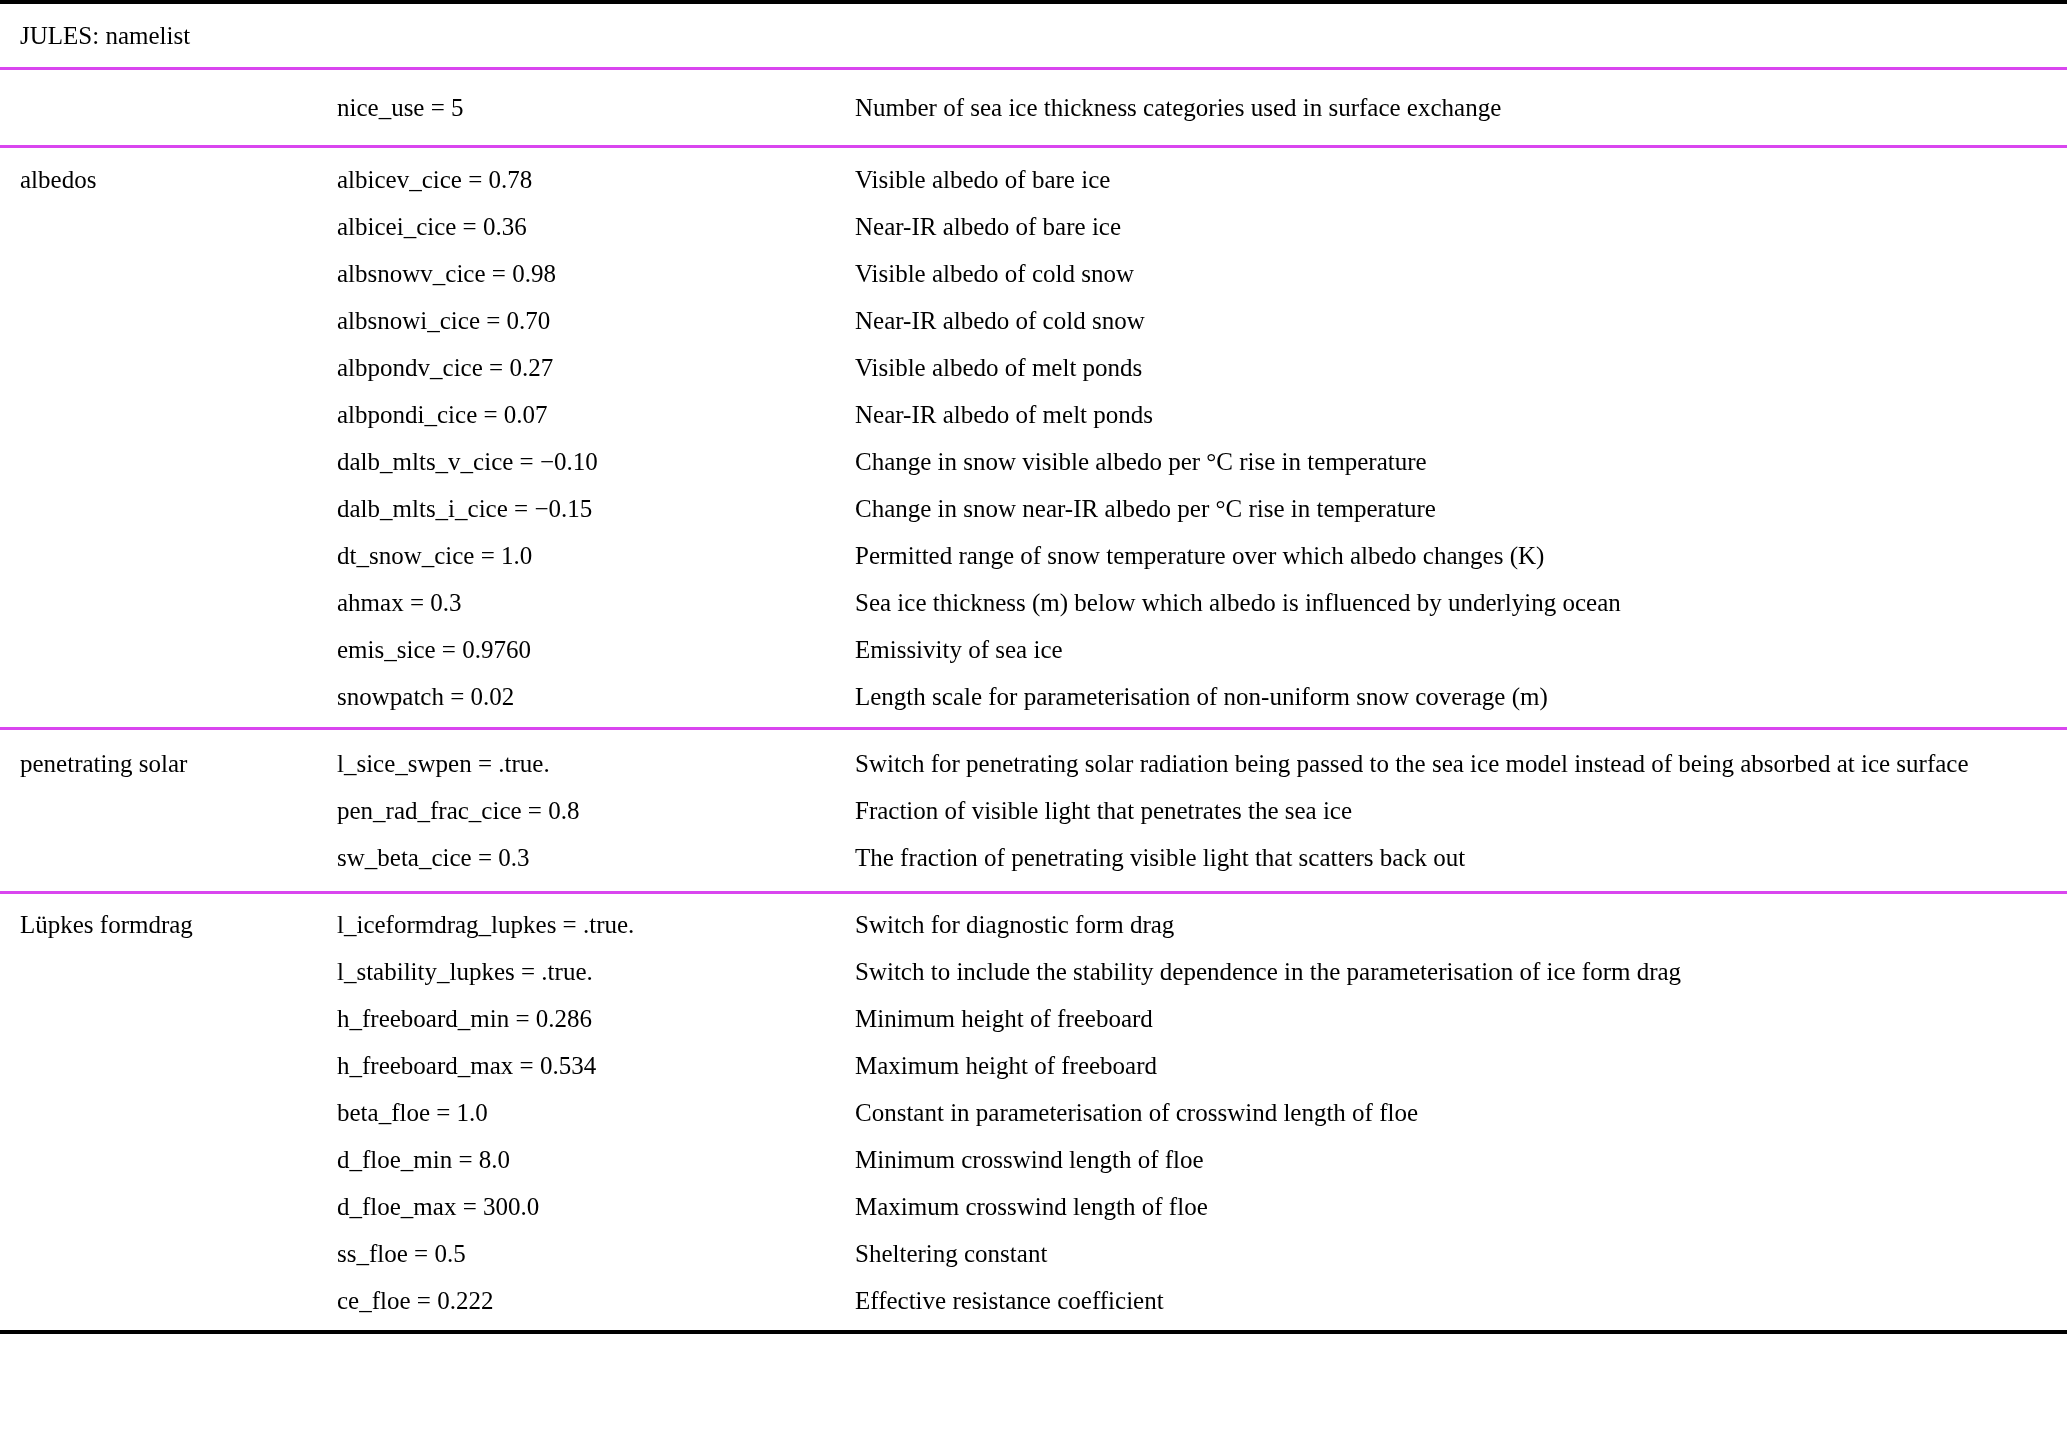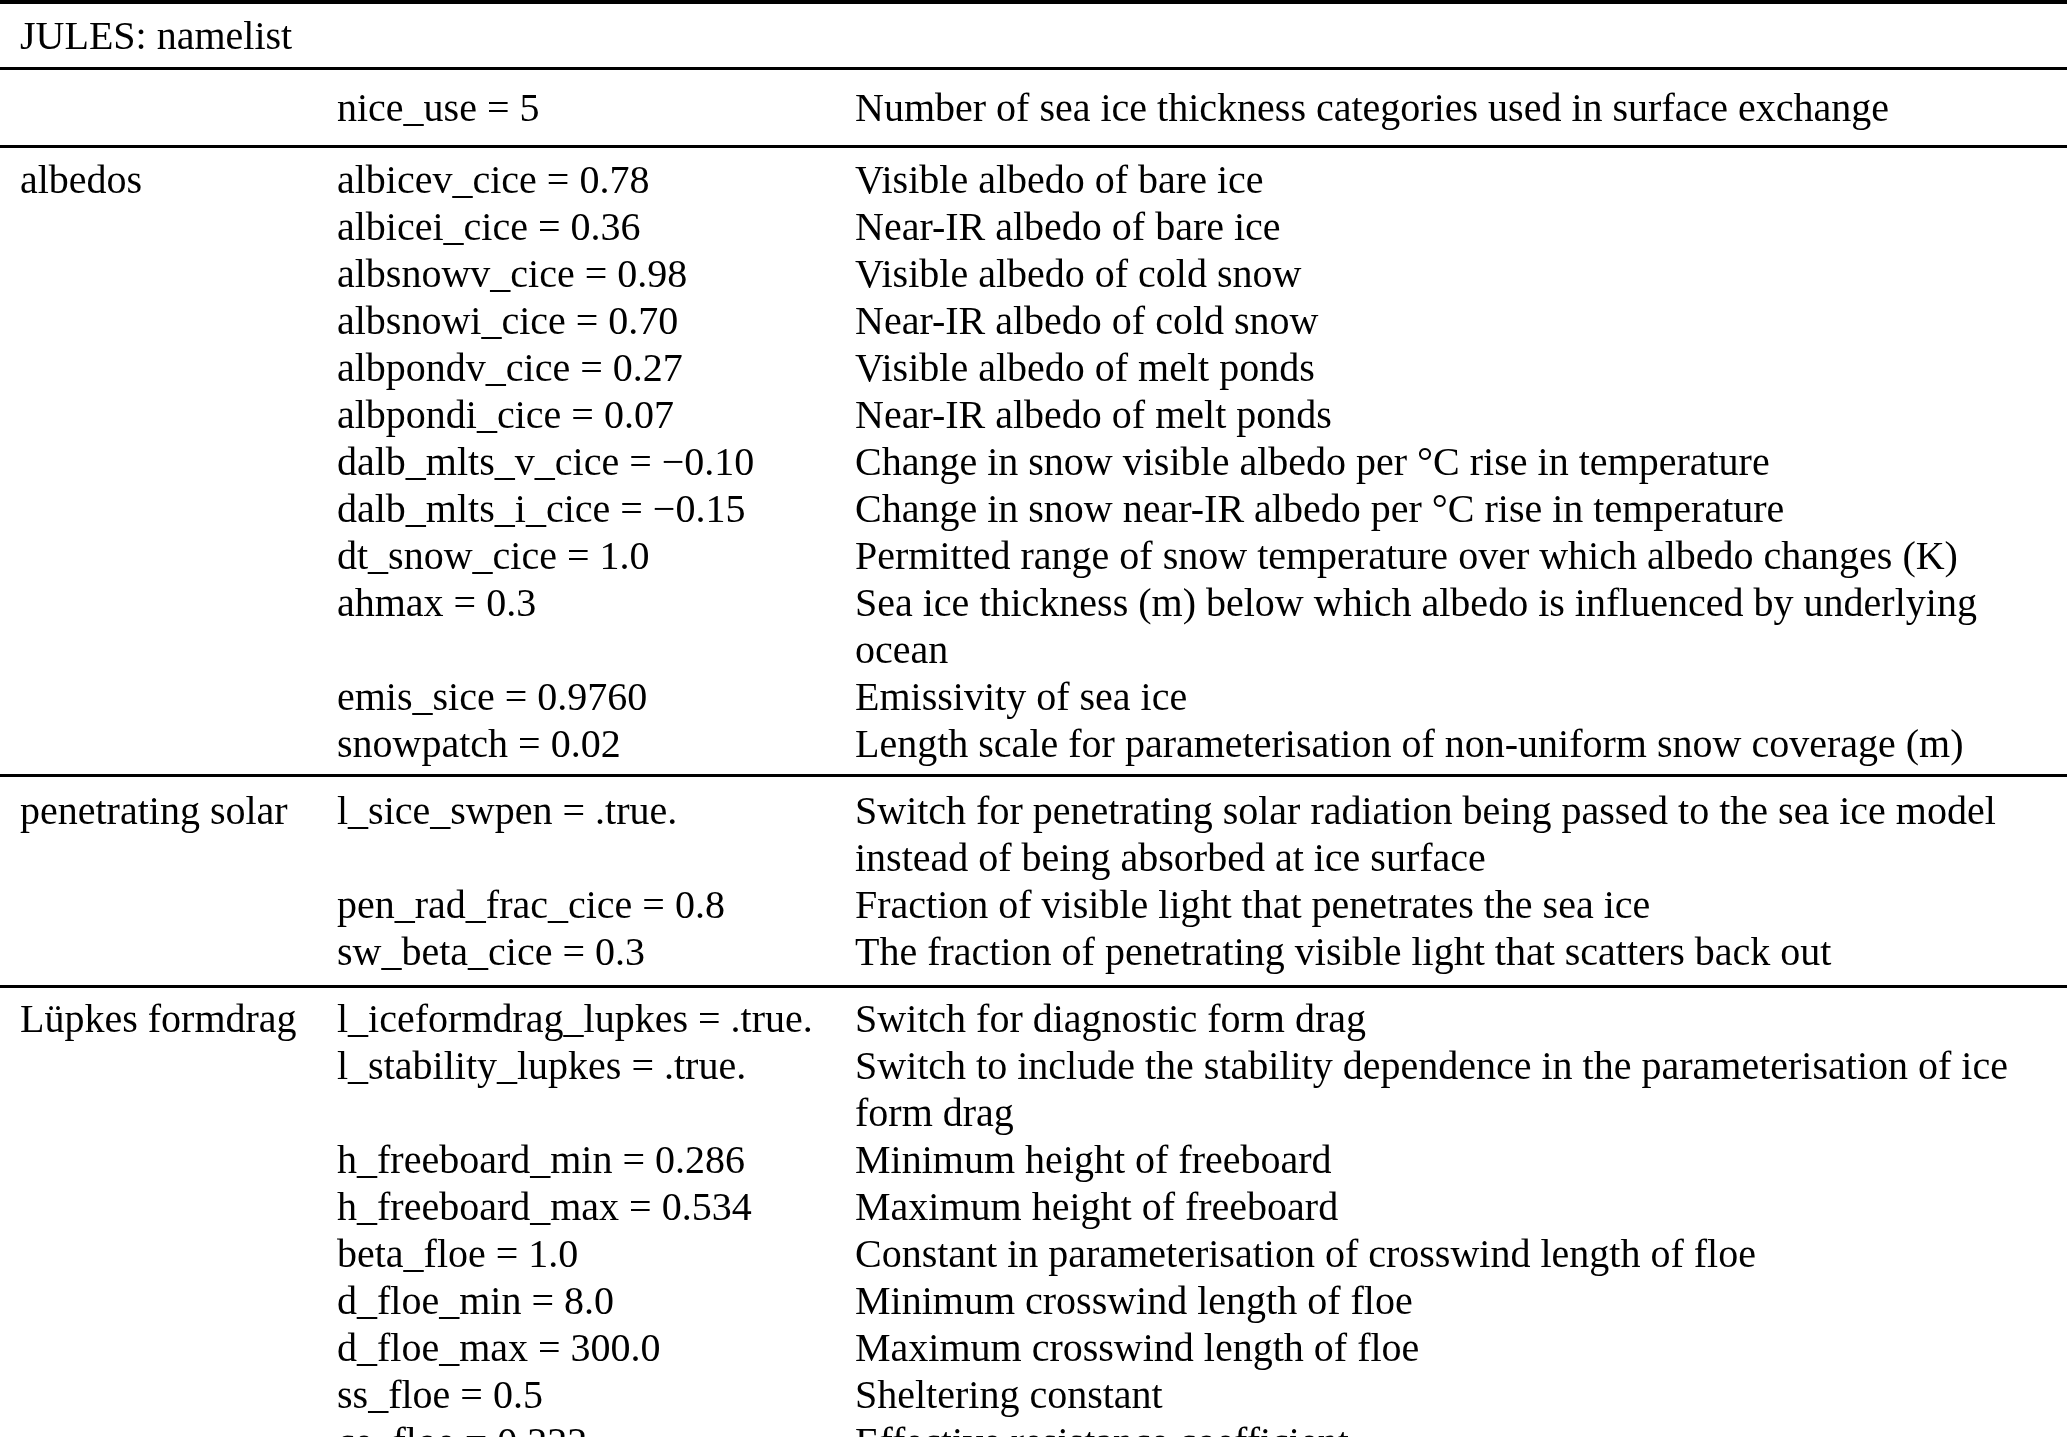--- a/index.html
+++ b/index.html
@@ -3,37 +3,37 @@
 <meta charset="utf-8">
 <style>
   * { margin: 0; padding: 0; box-sizing: border-box; }
   html, body { background: #ffffff; }
   .page {
     width: 2067px;
     height: 1437px;
     background: #ffffff;
     color: #000000;
     font-family: "Liberation Serif", "DejaVu Serif", serif;
-    font-size: 40px;
+    font-size: 25px;
     line-height: 47px;
     overflow: hidden;
   }
   table.namelist-table {
     width: 2067px;
     border-collapse: collapse;
     table-layout: fixed;
     border-top: 4px solid #000;
     border-bottom: 4px solid #000;
   }
   col.c1 { width: 337px; }
   col.c2 { width: 518px; }
   col.c3 { width: 1212px; }
   td { vertical-align: top; }
   .title-cell { padding: 8px 0 8px 20px; }
-  tbody.section { border-top: 3px solid #000000; }
+  tbody.section { border-top: 3px solid #d946ef; }
   td.col-section { padding-left: 20px; margin-top: 20px; }
   td.col-desc { padding-right: 34px; }
   
   tbody.sec-0 tr:first-child > td { padding-top: 14px; }
   tbody.sec-0 tr:last-child  > td { padding-bottom: 14px; }
   tbody.sec-1 tr:first-child > td { padding-top: 8px; }
   tbody.sec-1 tr:last-child  > td { padding-bottom: 7px; margin-top: 41px; }
   tbody.sec-2 tr:first-child > td { padding-top: 10px; }
   tbody.sec-2 tr:last-child  > td { padding-bottom: 10px; }
   tbody.sec-3 tr:first-child > td { padding-top: 7px; }

